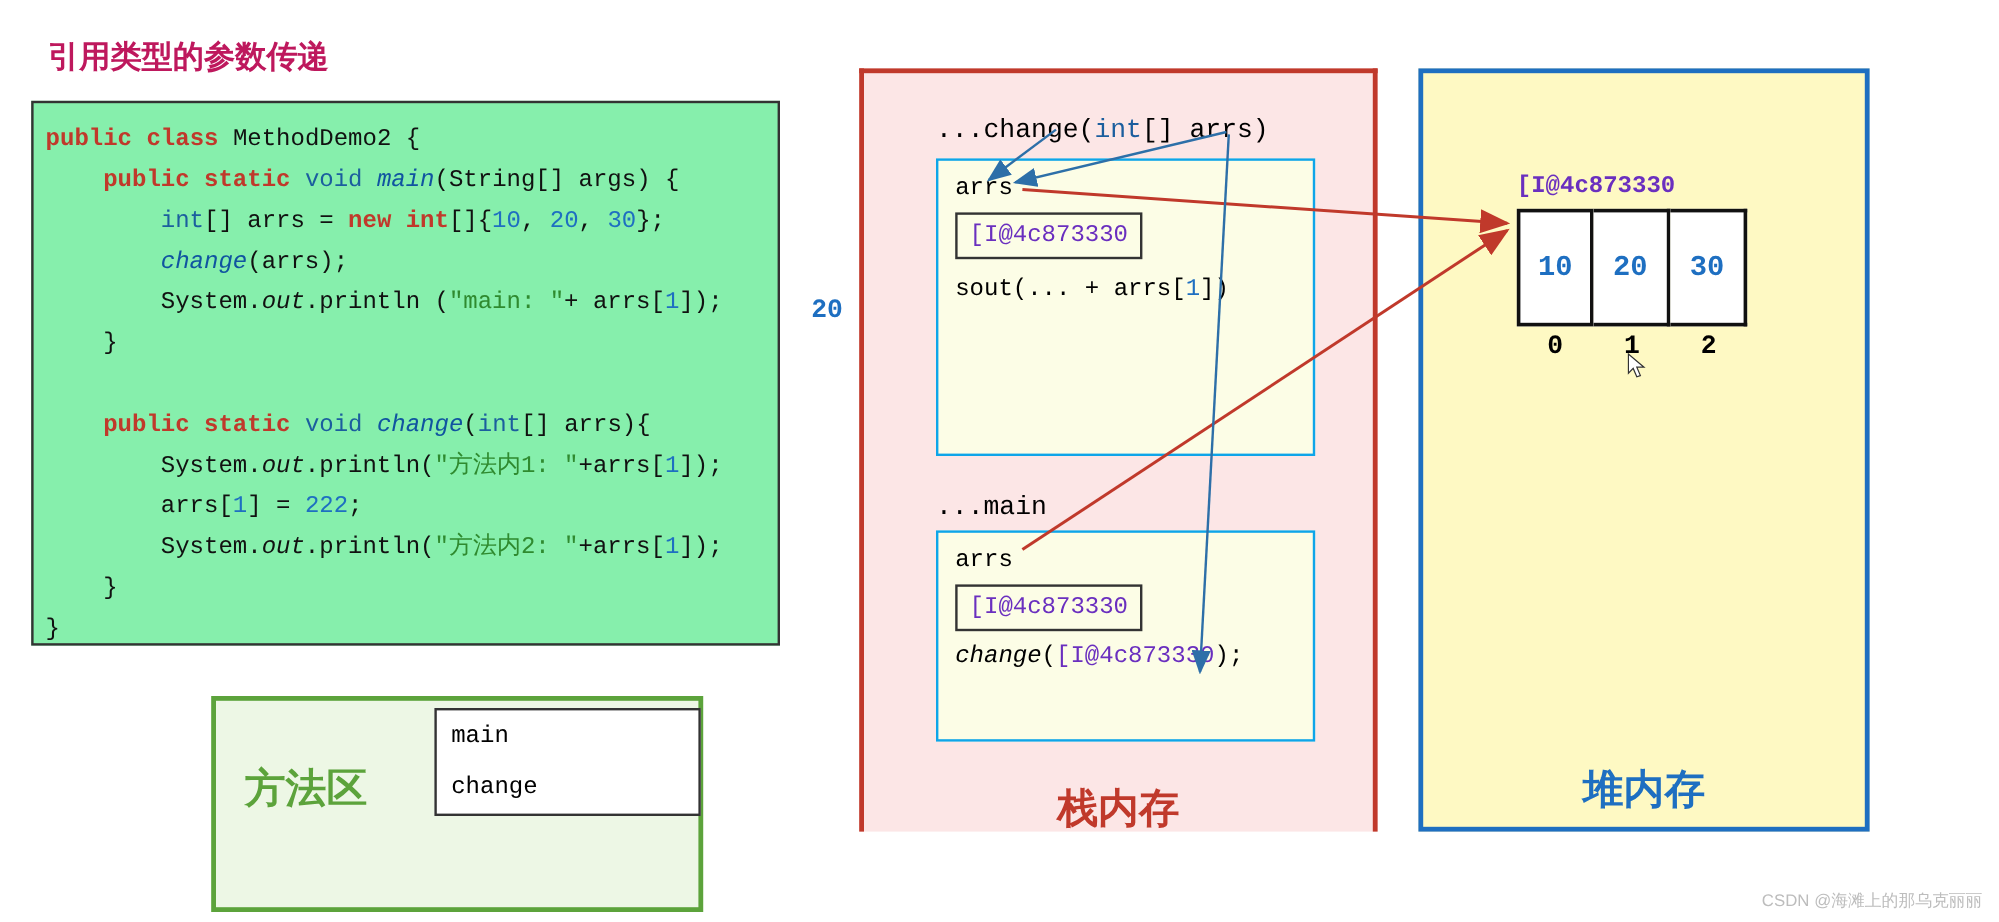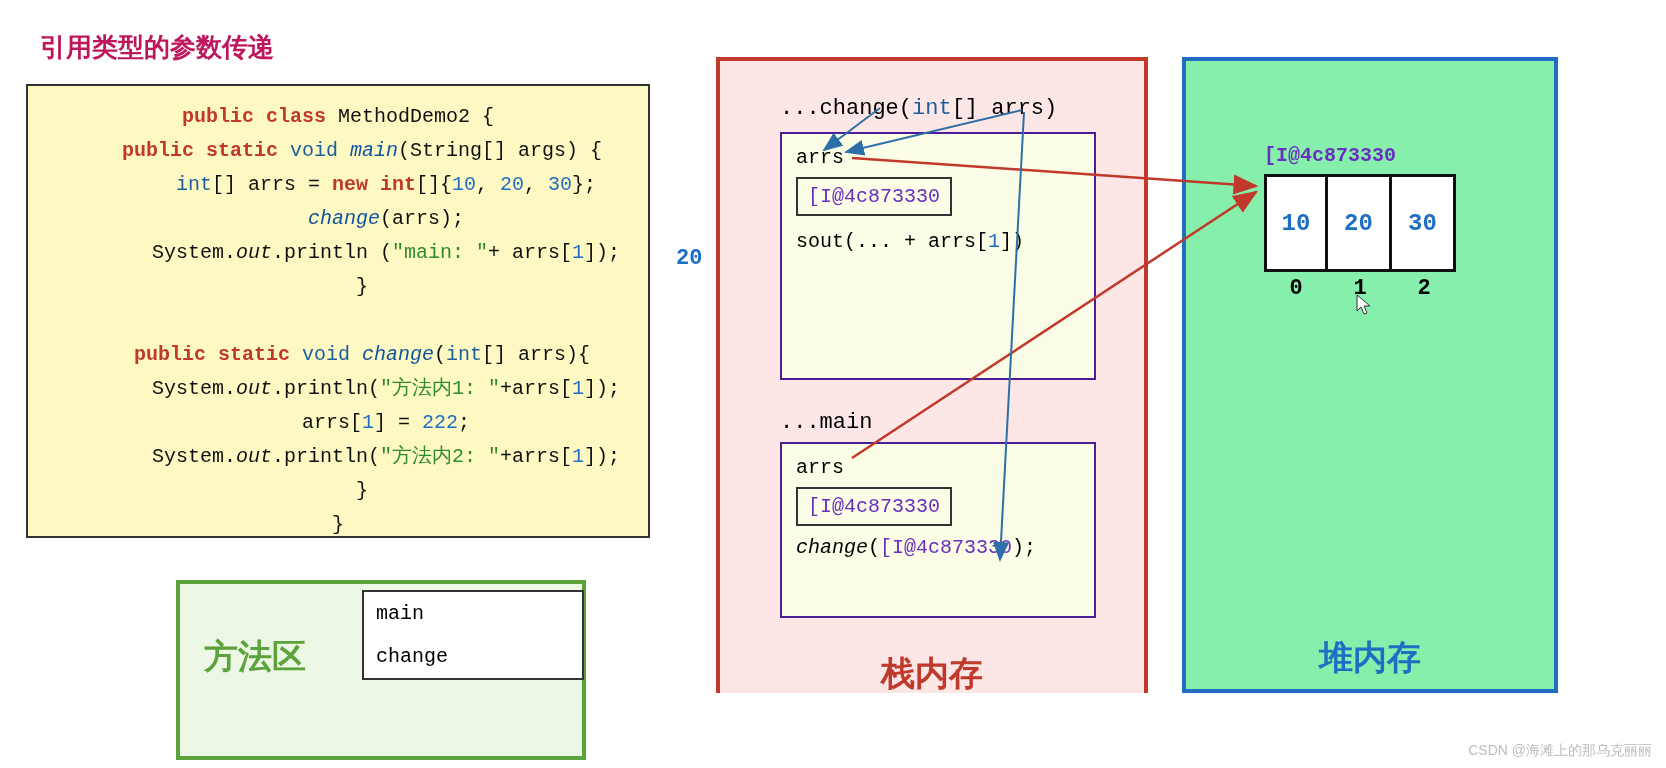--- a/index.html
+++ b/index.html
@@ -2,51 +2,51 @@
 <html><head>
 <meta charset="utf-8">
 <style>
   * { margin:0; padding:0; box-sizing:border-box; }
   body { font-family:"Microsoft YaHei","SimSun",sans-serif; background:#fff; width:1666px; height:768px; position:relative; overflow:hidden; }
   .mono { font-family:Consolas,"Courier New",monospace; }
 
   .title { position:absolute; left:40px; top:30px; font-size:26px; font-weight:bold; color:#be185d; }
 
   
-  .codebox { position:absolute; left:26px; top:84px; width:624px; height:454px; border:2px solid #333; background:#fef9c3; padding:14px 10px 10px 10px; font-size:20px; line-height:34px; color:#111;text-align:center; }
+  .codebox { position:absolute; left:26px; top:84px; width:624px; height:454px; border:2px solid #333; background:#86efac; padding:14px 10px 10px 10px; font-size:20px; line-height:34px; color:#111; }
   .codebox pre { font-family:Consolas,"Courier New",monospace; white-space:pre; }
   .kw   { color:#c0392b; font-weight:bold; }
   .type { color:#1b5e9e; }
   .mtd  { color:#1054a0; font-style:italic; }
   .num  { color:#1e6fc1; }
   .str  { color:#2f8a2f; }
   .fld  { font-style:italic; }
 
   .out20 { position:absolute; left:676px; top:246px; color:#1e6fc1; font-size:22px; font-weight:bold; }
 
   
   .methodArea { position:absolute; left:176px; top:580px; width:410px; height:180px; border:4px solid #5ca33b; background:#edf7e5; }
   .methodArea .label { position:absolute; left:24px; top:50px; font-size:34px; font-weight:bold; color:#5ca33b; }
   .methodArea .box { position:absolute; left:182px; top:6px; width:222px; border:2px solid #333; background:#fff; font-size:20px; }
   .methodArea .box div { padding:10px 12px; }
 
   
   .stack { position:absolute; left:716px; top:57px; width:432px; height:636px; border:4px solid #c0392b; border-bottom:none; background:#fce6e6; }
   .stack .label { position:absolute; left:0; right:0; bottom:-4px; text-align:center; font-size:34px; font-weight:bold; color:#c0392b; }
-  .frame { position:absolute; border:2px solid #4c1d95; background:#fcfde6; font-size:20px; padding:12px 14px; }
+  .frame { position:absolute; border:2px solid #0ea5e9; background:#fcfde6; font-size:20px; padding:12px 14px; }
   .frame1 { left:64px; top:74px; width:316px; height:248px; }
   .frame2 { left:62px; top:388px; width:316px; height:176px; }
   .frameHdr { position:absolute; font-size:22px; }
   .hdrChange { left:780px; top:96px; }
   .hdrMain   { left:780px; top:410px;text-align:right; }
   .hash { color:#6a2fbf; }
   .hashBox { display:inline-block; border:2px solid #333; padding:6px 10px; margin-top:8px; font-size:20px; }
 
   
-  .heap { position:absolute; left:1182px; top:57px; width:376px; height:636px; border:4px solid #1e6fc1; background:#86efac; }
+  .heap { position:absolute; left:1182px; top:57px; width:376px; height:636px; border:4px solid #1e6fc1; background:#fef9c3; }
   .heap .label { position:absolute; left:0; right:0; bottom:8px; text-align:center; font-size:34px; font-weight:bold; color:#1e6fc1; }
   .heapHash { position:absolute; left:1264px; top:144px; font-size:20px; color:#6a2fbf; font-weight:bold; }
   .arr { position:absolute; left:1264px; top:174px; display:flex; }
   .arr .cell { width:64px; height:98px; border:3px solid #111; display:flex; align-items:center; justify-content:center; font-size:24px; color:#1e6fc1; font-weight:bold; background:#fff; }
   .arr .cell + .cell { border-left:none; }
   .idx { position:absolute; left:1264px; top:276px; display:flex; }
   .idx span { width:64px; text-align:center; font-size:22px; font-weight:bold; }
 
   .cursor { position:absolute; left:1356px; top:294px; width:18px; height:22px; }
   .cursor svg { width:100%; height:100%; }

